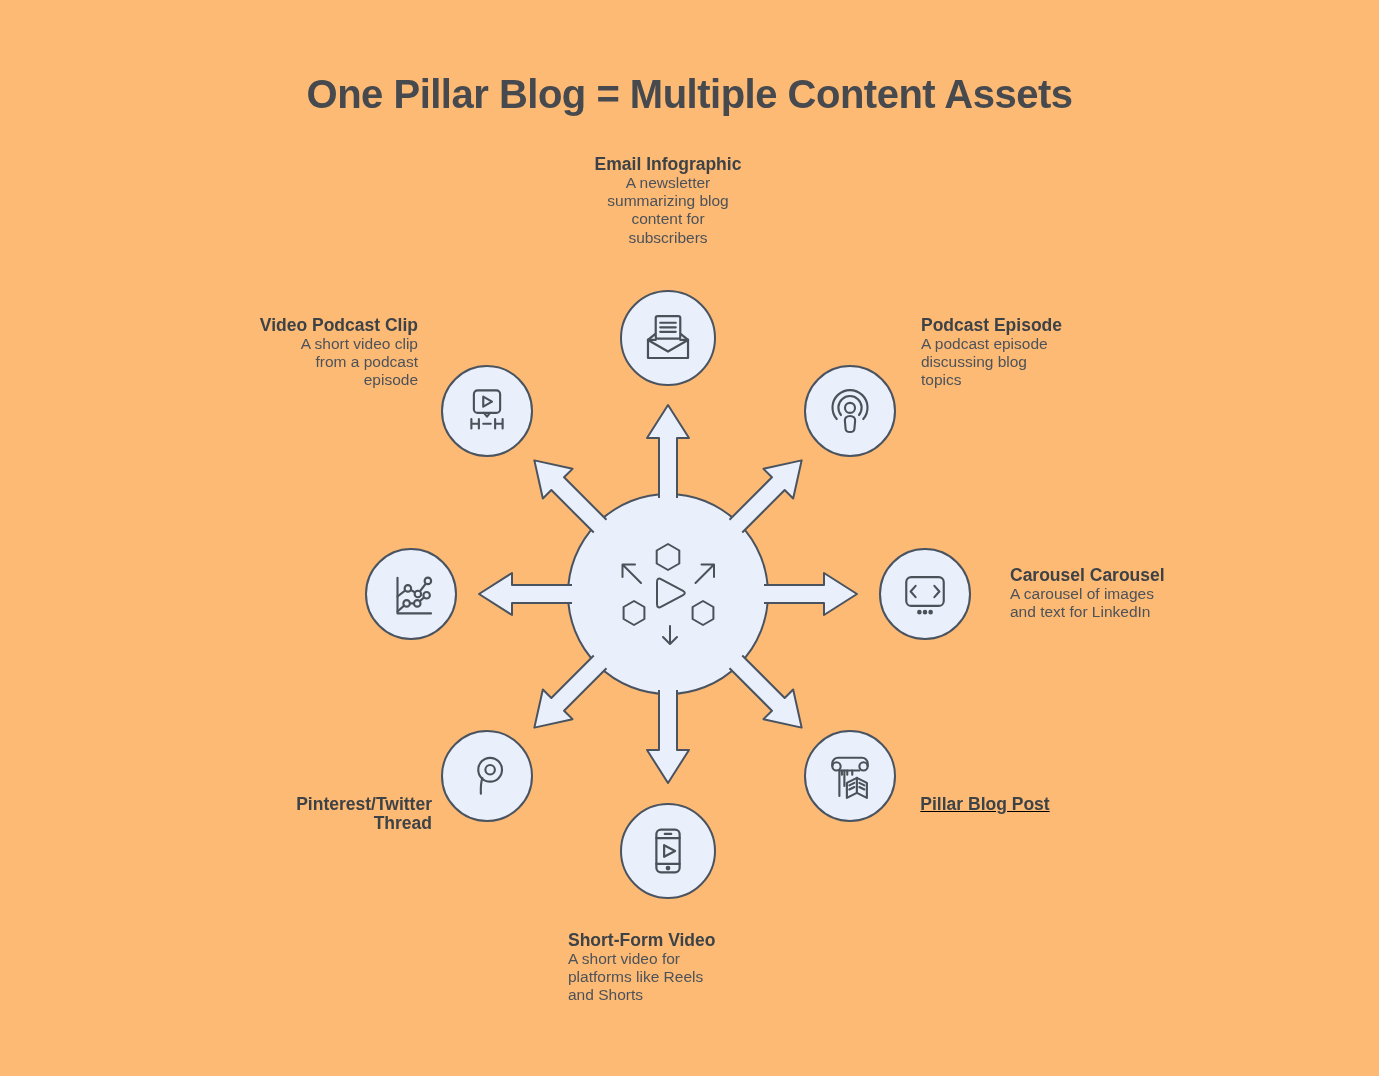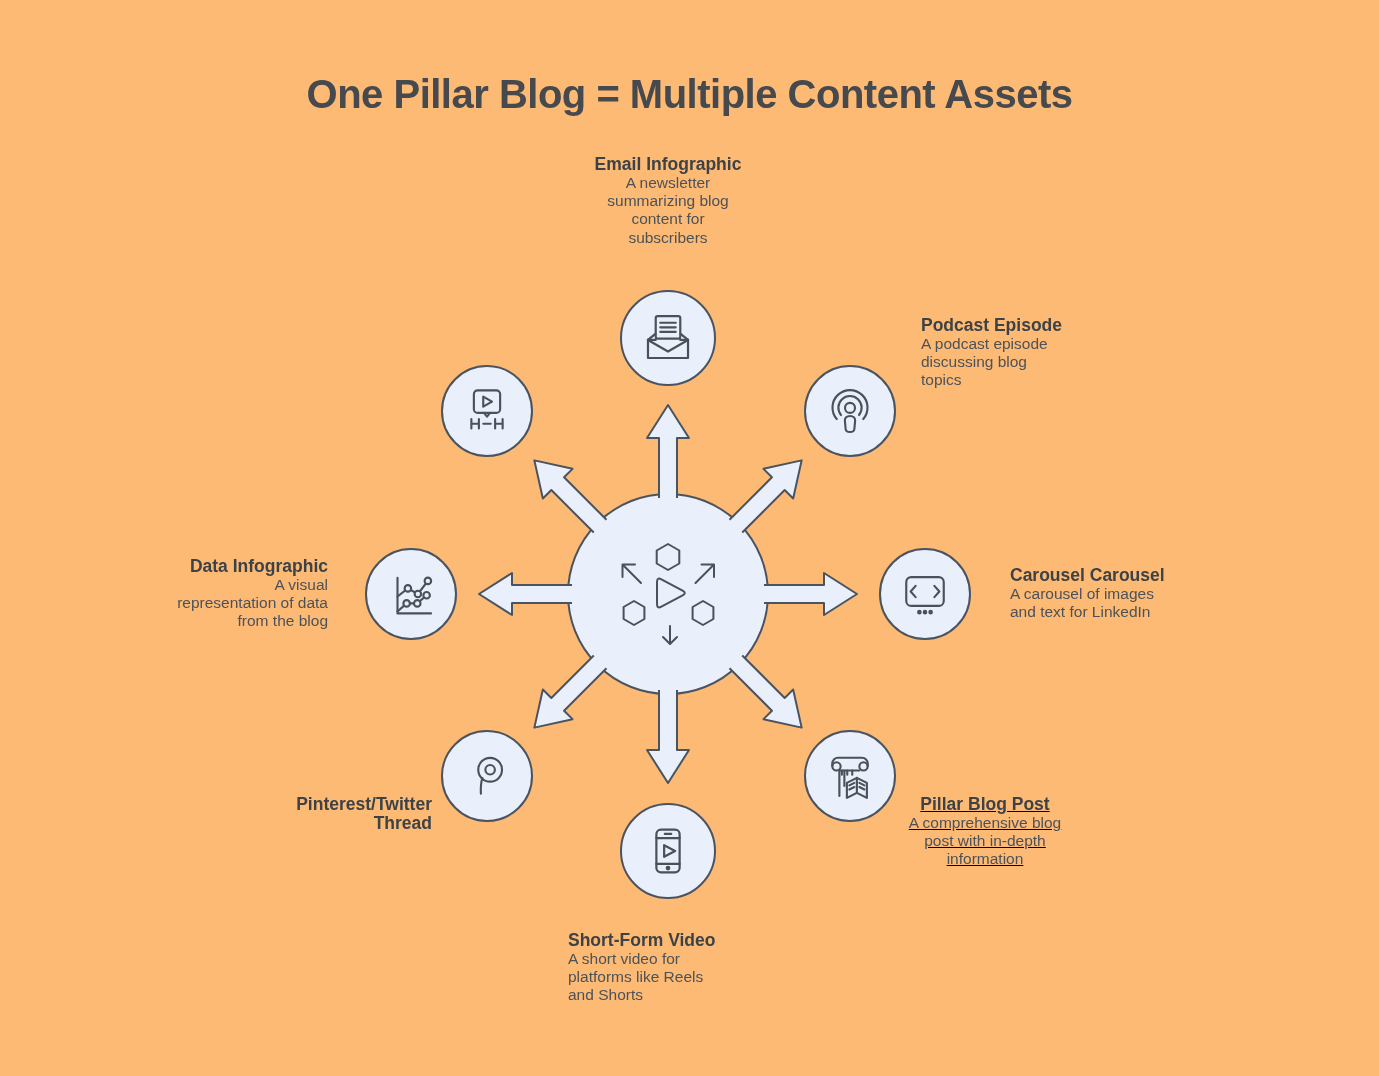--- a/index.html
+++ b/index.html
@@ -121,23 +121,20 @@
       <path d="M16.5 17.5 L12.5 22 L16.5 26.5"></path>
       <path d="M31.5 17.5 L35.5 22 L31.5 26.5"></path>
       <circle cx="19.5" cy="38.5" r="1" fill="#4A5158"></circle>
       <circle cx="24" cy="38.5" r="1" fill="#4A5158"></circle>
       <circle cx="28.5" cy="38.5" r="1" fill="#4A5158"></circle>
     </svg>
   </div>
 
   <div class="node-text t-pillar">
     <div class="node-label">Pillar Blog Post</div>
-    <div class="node-desc">A comprehensive blog
-post with in-depth
-information</div>
   </div>
   <div class="icon-circle c-pillar">
     <svg width="60" height="60" viewBox="0 0 48 48">
       <path d="M9.8 16 v-2 a4.6 4.6 0 0 1 4.6 -4.6 h19.2 a4.6 4.6 0 0 1 4.6 4.6 v2"></path>
       <circle cx="13.2" cy="16.3" r="3.3"></circle>
       <circle cx="34.8" cy="16.3" r="3.3"></circle>
       <path d="M16.5 19.6 H31.5"></path>
       <path d="M15.5 19.6 V40 M19.5 19.6 V32"></path>
       <path d="M17.5 19.6 V23 M21.8 19.6 V23 M25.8 19.6 V23"></path>
       <path d="M21.5 29.5 L29.5 25.5 L37.5 29.5 V41.5 L29.5 37.5 L21.5 41.5 Z"></path>
@@ -167,40 +164,40 @@
 Thread</div>
   </div>
   <div class="icon-circle c-pin">
     <svg width="60" height="60" viewBox="0 0 48 48">
       <circle cx="26.5" cy="19" r="9.5"></circle>
       <circle cx="26.5" cy="19" r="3.8"></circle>
       <path d="M20.3 25.6 C19.2 28.8 18.9 33 19.1 38.2"></path>
     </svg>
   </div>
 
-  <div class="node-text t-chart">
-    <div class="node-label">Data Infographic</div>
-    <div class="node-desc">A visual
-representation of data
-from the blog</div>
-  </div>
   <div class="icon-circle c-chart">
     <svg width="60" height="60" viewBox="0 0 48 48">
       <path d="M13.2 11 V39.5 H40"></path>
       <path d="M13.2 26 L21.5 19.5 L29.5 24 L37.5 13.5"></path>
       <path d="M13.2 38 L20.5 31.5 L29 31.5 L36.5 25"></path>
       <circle cx="21.5" cy="19.5" r="2.6" fill="#E9EFFB"></circle>
       <circle cx="29.5" cy="24" r="2.6" fill="#E9EFFB"></circle>
       <circle cx="37.5" cy="13.5" r="2.6" fill="#E9EFFB"></circle>
       <circle cx="20.5" cy="31.5" r="2.6" fill="#E9EFFB"></circle>
       <circle cx="29" cy="31.5" r="2.6" fill="#E9EFFB"></circle>
       <circle cx="36.5" cy="25" r="2.6" fill="#E9EFFB"></circle>
     </svg>
   </div>
 
+  <div class="node-text t-vclip">
+    <div class="node-label">Video Podcast Clip</div>
+    <div class="node-desc">A short video clip
+from a podcast
+episode</div>
+  </div>
   <div class="icon-circle c-vclip">
     <svg width="60" height="60" viewBox="0 0 48 48">
       <rect x="13.5" y="7.5" width="21" height="18" rx="3"></rect>
       <path d="M21.5 25.5 L24 28.5 L26.5 25.5"></path>
       <path d="M21 12.5 L28 16.5 L21 20.5 Z"></path>
       <path d="M11.5 30.5 V38 M17.5 30.5 V38 M11.5 34.2 H17.5"></path>
       <path d="M21 34.2 H27"></path>
       <path d="M30.5 30.5 V38 M36.5 30.5 V38 M30.5 34.2 H36.5"></path>
     </svg>
   </div>

